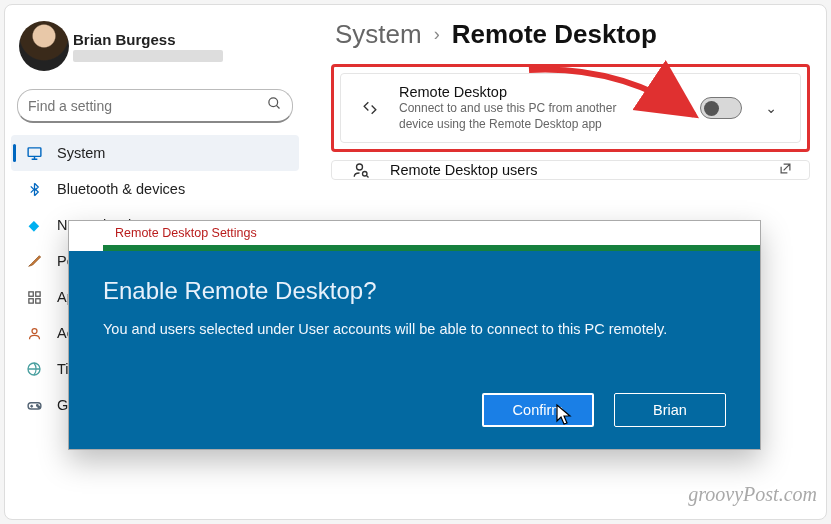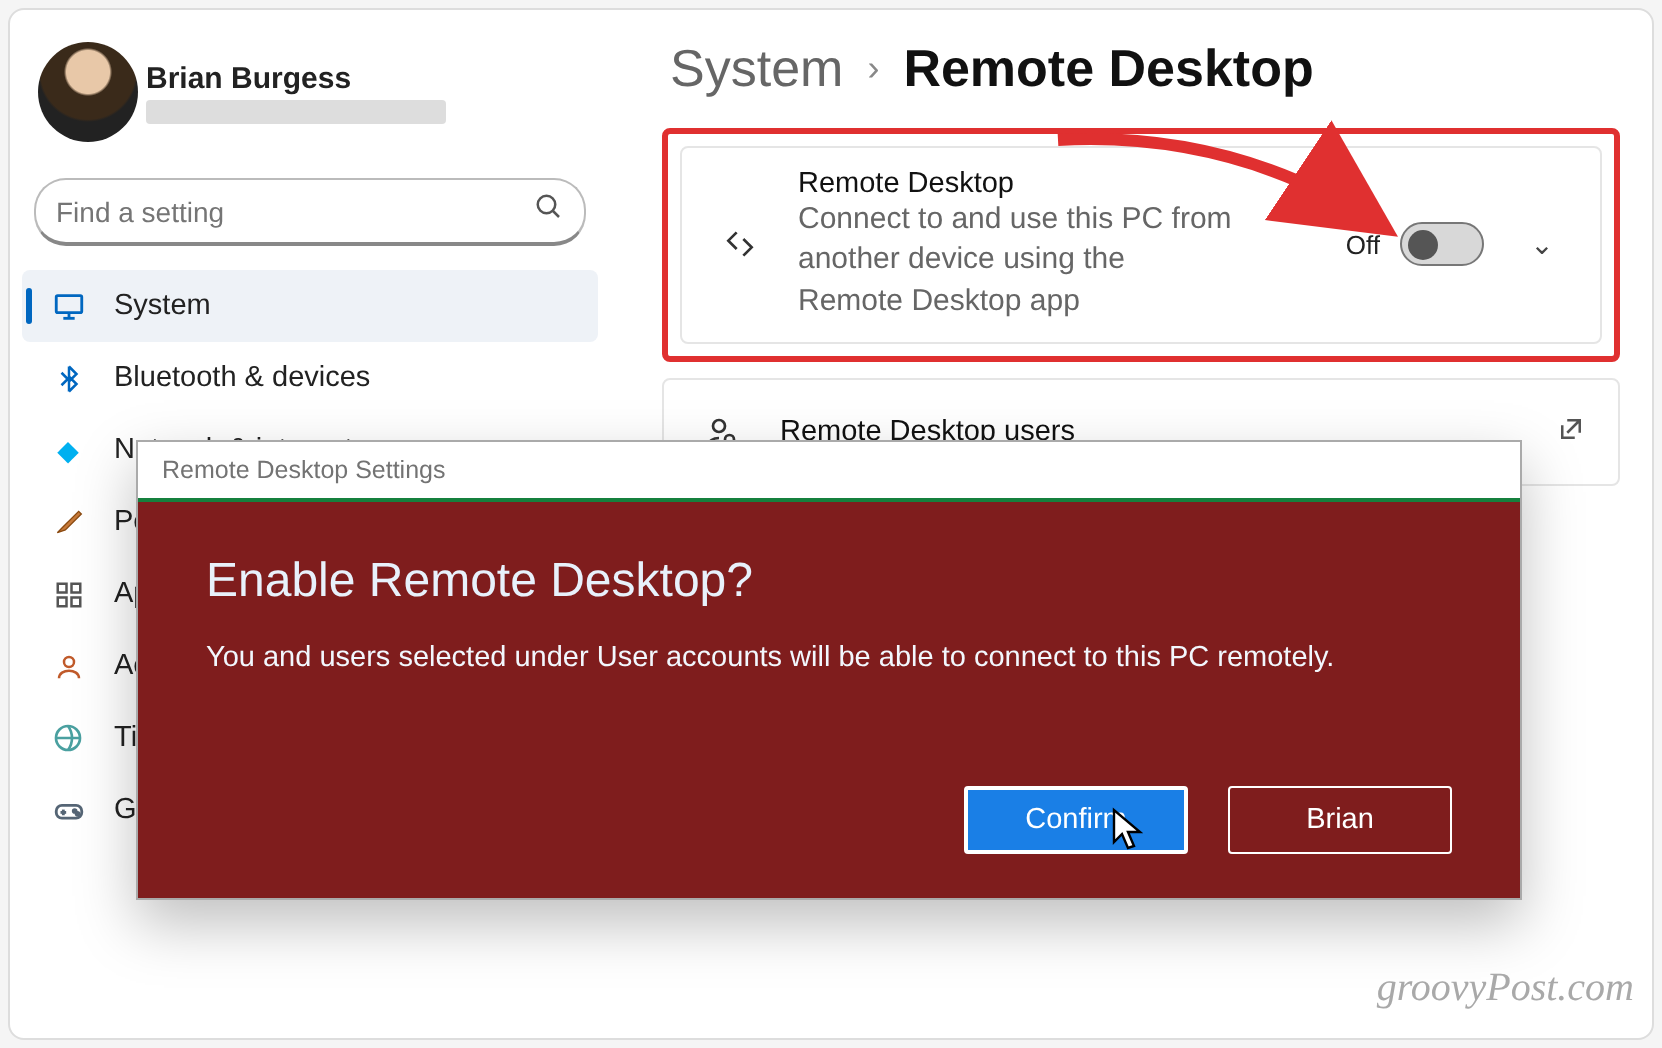--- a/index.html
+++ b/index.html
@@ -21,32 +21,32 @@
   .content { position: absolute; left: 310px; top: 0; right: 0; padding: 10px 16px; }
   .breadcrumb { display: flex; align-items: center; gap: 12px; font-size: 26px; color: #444; padding: 4px 4px 14px; }
   .crumb-a { color: #666; }
   .crumb-sep { color: #888; font-size: 18px; }
   .crumb-b { font-weight: 700; color: #111; }
   .card-highlight { border: 3px solid #e03030; border-radius: 4px; padding: 6px; margin-bottom: 8px; }
   .card { display: flex; align-items: center; gap: 16px; padding: 10px 16px; border: 1px solid #e5e5e5; border-radius: 4px; background: #fff; }
   .card-icon { width: 26px; display:flex; justify-content:center; color:#333; }
   .card-text { flex: 1; display: flex; flex-direction: column; }
   .card-title { font-size: 14.5px; color: #111; }
-  .card-desc { font-size: 15px; color: #666; max-width: 220px; line-height: 1.35; }
+  .card-desc { font-size: 12px; color: #666; max-width: 220px; line-height: 1.35; }
   .toggle-wrap { display: flex; align-items: center; gap: 10px; }
   .toggle-label { font-size: 13px; color: #222; }
   .toggle { width: 42px; height: 22px; border-radius: 11px; border: 1px solid #777; background: #d8d8d8; position: relative; }
   .toggle::after { content:""; position:absolute; left:3px; top:2.5px; width:15px; height:15px; border-radius:50%; background:#555; }
   .chev { width: 26px; text-align: center; color: #444; font-size: 14px; }
-  .card2 { display:flex; align-items:center; gap:16px; padding:17px 16px; border:1px solid #e5e5e5; border-radius:4px; background:#fff; }
+  .card2 { display:flex; align-items:center; gap:16px; padding:0 16px; border:1px solid #e5e5e5; border-radius:4px; background:#fff; }
   .ext-icon { color:#555; font-size:14px; }
   .arrow-annot { position:absolute; left:514px; top:55px; pointer-events:none; z-index:20; }
   .dialog { position:absolute; left:68px; top:220px; width:693px; border:1px solid #aaa; background:#fff; box-shadow:0 12px 28px rgba(0,0,0,.25); z-index:30; }
-  .dlg-title { height:30px; display:flex; align-items:center; padding:0 12px; font-size:12.5px; color:#737373; background:#fff; border-bottom:2px solid #15803d; }
-  .dlg-body { background:#7f1d1d; color:#fff; padding:26px 34px 22px; }
+  .dlg-title { height:30px; display:flex; align-items:center; padding:0 12px; font-size:12.5px; color:#b91c1c; background:#fff; border-bottom:6px solid #15803d;margin-left:34px; }
+  .dlg-body { background:#0369a1; color:#fff; padding:26px 34px 22px; }
   .dlg-head { font-size:24px; font-weight:400; margin-bottom:16px; color:#e8f1fb; }
   .dlg-msg { font-size:14.5px; color:#f2f7fd; margin-bottom:56px; }
   .dlg-actions { display:flex; justify-content:flex-end; gap:20px; }
   .btn { min-width:112px; height:34px; border:1px solid #fff; background:transparent; color:#fff; font-size:14.5px; border-radius:2px; display:inline-flex; align-items:center; justify-content:center; cursor:pointer; }
   .btn.confirm { background:#1a7fe6; border:2px solid #fff; }
   .cursor { position:absolute; left:555px; top:403px; z-index:40; pointer-events:none; }
   .watermark { position:absolute; right:14px; bottom:18px; font-family: Georgia, 'Times New Roman', serif; font-style: italic; font-size: 20px; color:#a9a9a9; z-index:50; }
 </style>
 </head>
 <body>

